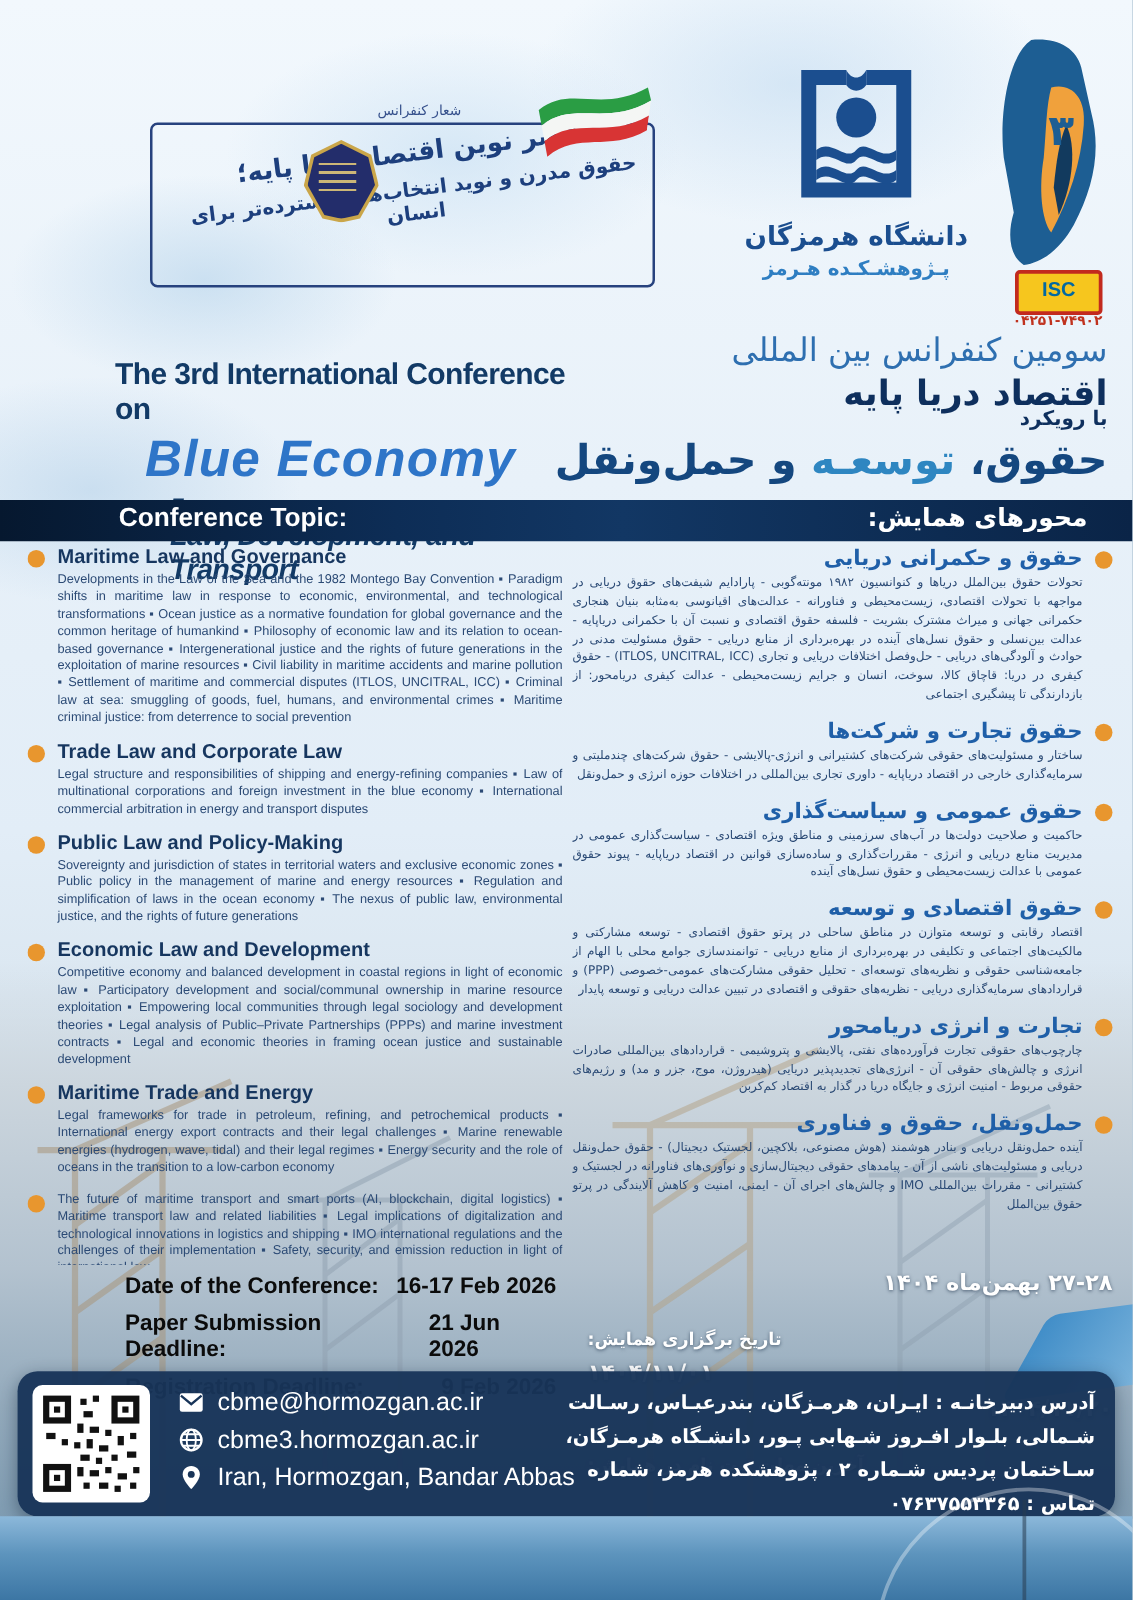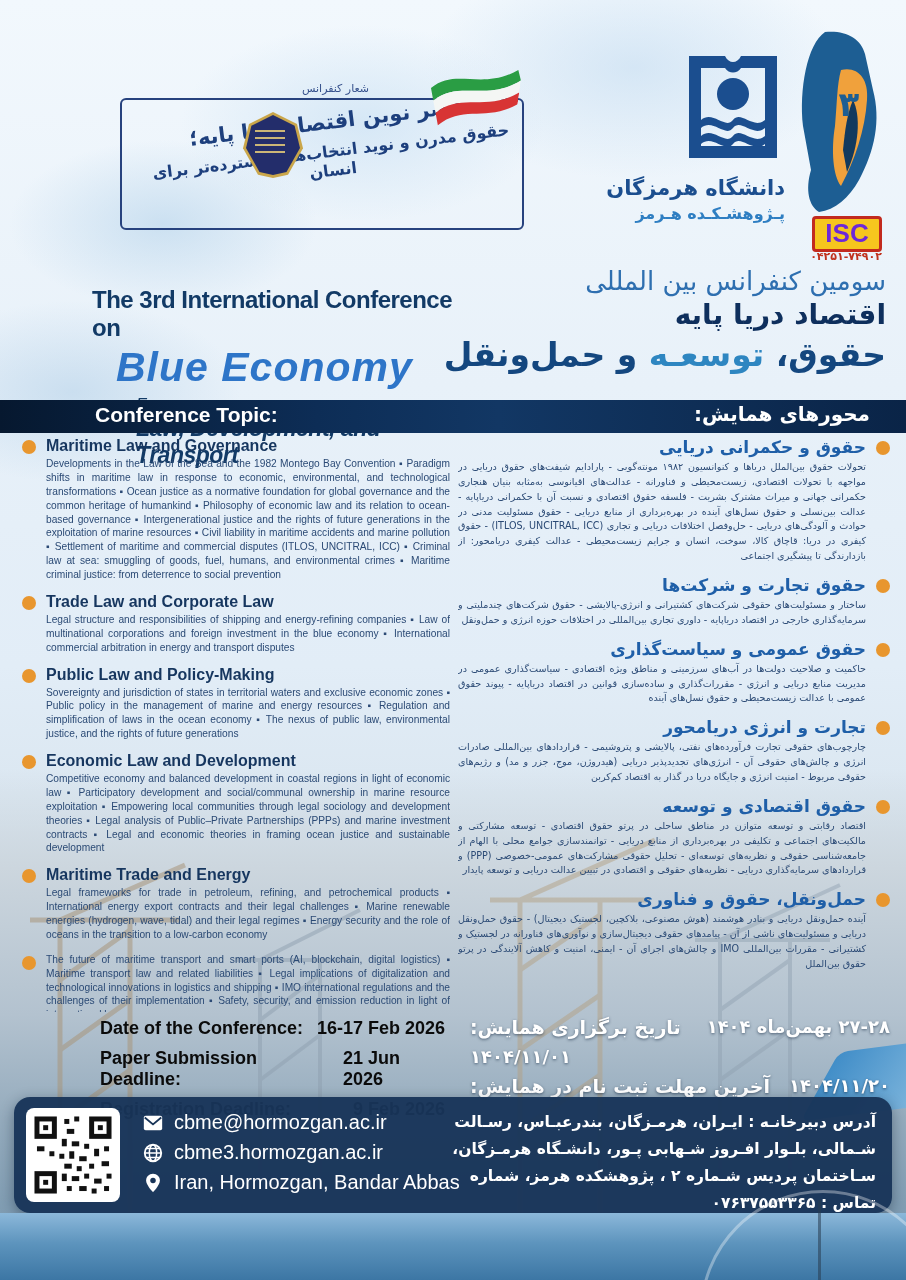--- a/index.html
+++ b/index.html
@@ -35,28 +35,28 @@
   .callig-1{font-size:21px;letter-spacing:1px;}
   .callig-2{font-size:16px;margin-top:8px;}
   .emblem{left:243px;top:112px;width:60px;height:66px;background:#caa64a;
     clip-path:polygon(50% 0,90% 18%,100% 55%,75% 95%,50% 100%,25% 95%,0 55%,10% 18%);}
   .emblem-inner{position:absolute;left:3px;top:3px;width:54px;height:60px;background:#232d6b;
     clip-path:polygon(50% 0,90% 18%,100% 55%,75% 95%,50% 100%,25% 95%,0 55%,10% 18%);}
   .emblem-lines{position:absolute;left:12px;top:18px;width:30px;height:26px;
     background:repeating-linear-gradient(180deg,rgba(222,197,120,.9) 0 2px,transparent 2px 7px);}
   svg.flag{left:428px;top:58px;width:90px;height:80px;transform:rotate(8deg);}
 
-  .uni-block{left:585px;top:48px;width:200px;text-align:right;}
+  .uni-block{left:585px;top:48px;width:200px;text-align:center;}
   svg.uni-logo{width:104px;height:118px;}
   .uni-name{font-size:21px;font-weight:bold;color:#1b4e8f;margin-top:6px;}
   .inst-name{font-size:16px;font-weight:bold;color:#2e7ec2;margin-top:4px;letter-spacing:1px;}
 
   svg.prov-logo{left:795px;top:30px;width:92px;height:185px;}
   .isc-badge{left:812px;top:216px;width:64px;height:30px;background:#f6c61e;border:3px solid #c22a1e;
-    border-radius:4px;text-align:center;font-weight:bold;font-size:26px;color:#6d28d9;line-height:28px;}
+    border-radius:4px;text-align:center;font-weight:bold;font-size:16px;color:#0369a1;line-height:28px;}
   .isc-code{left:796px;top:250px;width:100px;text-align:center;font-size:11px;font-weight:bold;color:#c0321e;}
 
   
   .en-title{left:92px;top:286px;width:380px;color:#123a66;}
   .en-t1{font-size:24px;font-weight:bold;letter-spacing:-.5px;}
   .en-t2{font-size:41px;font-weight:bold;font-style:italic;color:#2e75c8;margin:2px 0 4px 24px;letter-spacing:1px;}
   .en-t3{font-size:17px;font-style:italic;margin-left:44px;}
   .en-t4{font-size:23px;font-weight:bold;font-style:italic;margin-left:44px;letter-spacing:-.5px;}
 
   .fa-title{left:440px;top:266px;width:446px;text-align:right;}
@@ -88,29 +88,29 @@
   .t-body-fa{font-size:9.6px;line-height:1.55;color:#2b4a75;text-align:justify;}
 
   
   .dates-en{left:100px;top:1018px;width:345px;color:#0b0b0b;}
   .dates-en .row{display:flex;justify-content:space-between;margin-bottom:9px;font-weight:bold;}
   .dates-en .lbl{font-size:18px;}
   .dates-en .val{font-size:18px;}
   .dates-fa{left:470px;top:1016px;width:420px;color:#fff;}
   .dates-fa .row{display:flex;flex-direction:row-reverse;justify-content:space-between;
     margin-bottom:8px;font-weight:bold;text-shadow:0 1px 3px rgba(10,30,55,.6);}
-  .dates-fa .lbl{font-size:19px;}
+  .dates-fa .lbl{font-size:14px;margin-top:48px;}
   .dates-fa .val{font-size:18px;}
 
   
   .contact-panel{left:14px;top:1097px;width:878px;height:116px;background:rgba(24,52,88,.96);
     border-radius:16px;box-shadow:0 4px 14px rgba(10,25,45,.4);}
   .qr{position:absolute;left:12px;top:11px;width:94px;height:94px;background:#fff;border-radius:8px;padding:6px;box-sizing:border-box;}
   .contact-lines{position:absolute;left:128px;top:14px;color:#fff;}
-  .c-row{display:flex;align-items:flex-end;gap:10px;margin-bottom:7px;font-size:20px;}
+  .c-row{display:flex;align-items:flex-start;gap:10px;margin-bottom:7px;font-size:20px;}
   .c-ic{width:22px;height:22px;flex:0 0 22px;}
   .address-fa{position:absolute;right:16px;top:12px;width:450px;color:#fff;font-size:15.5px;
     line-height:1.75;text-align:right;font-weight:bold;}
 </style>
 </head>
 <body>
 
 <div class="poster">
 
   <div class="abs map-texture"></div>
@@ -175,20 +175,21 @@
   <div class="abs en-title">
     <div class="en-t1">The 3rd International Conference on</div>
     <div class="en-t2">Blue Economy</div>
     <div class="en-t3">Focus on</div>
     <div class="en-t4">Law, Development, and Transport</div>
   </div>
 
   <div class="abs fa-title fa">
     <div class="fa-t1">سومین کنفرانس بین المللی</div>
     <div class="fa-t2">اقتصاد دریا پایه</div>
+    <div class="fa-t3">با رویکرد</div>
     <div class="fa-t4"><span class="p1">حقوق، </span><span class="p2">توسعـه </span><span class="p3">و حمل‌ونقل</span></div>
   </div>
 
   <div class="abs band"></div>
   <div class="abs band-en">Conference Topic:</div>
   <div class="abs band-fa fa">محورهای همایش:</div>
 
   <div class="abs col col-en">
     <div class="topic">
         <span class="bullet"></span>
@@ -232,27 +233,27 @@
       <div class="t-title-fa">حقوق تجارت و شرکت‌ها</div>
       <div class="t-body-fa">ساختار و مسئولیت‌های حقوقی شرکت‌های کشتیرانی و انرژی-پالایشی - حقوق شرکت‌های چندملیتی و سرمایه‌گذاری خارجی در اقتصاد دریاپایه - داوری تجاری بین‌المللی در اختلافات حوزه انرژی و حمل‌ونقل</div>
       </div>
     <div class="topic">
         <span class="bullet"></span>
       <div class="t-title-fa">حقوق عمومی و سیاست‌گذاری</div>
       <div class="t-body-fa">حاکمیت و صلاحیت دولت‌ها در آب‌های سرزمینی و مناطق ویژه اقتصادی - سیاست‌گذاری عمومی در مدیریت منابع دریایی و انرژی - مقررات‌گذاری و ساده‌سازی قوانین در اقتصاد دریاپایه - پیوند حقوق عمومی با عدالت زیست‌محیطی و حقوق نسل‌های آینده</div>
       </div>
     <div class="topic">
         <span class="bullet"></span>
+      <div class="t-title-fa">حقوق اقتصادی و توسعه</div>
+      <div class="t-body-fa">اقتصاد رقابتی و توسعه متوازن در مناطق ساحلی در پرتو حقوق اقتصادی - توسعه مشارکتی و مالکیت‌های اجتماعی و تکلیفی در بهره‌برداری از منابع دریایی - توانمندسازی جوامع محلی با الهام از جامعه‌شناسی حقوقی و نظریه‌های توسعه‌ای - تحلیل حقوقی مشارکت‌های عمومی-خصوصی (PPP) و قراردادهای سرمایه‌گذاری دریایی - نظریه‌های حقوقی و اقتصادی در تبیین عدالت دریایی و توسعه پایدار</div>
+      </div>
+    <div class="topic">
+        <span class="bullet"></span>
       <div class="t-title-fa">تجارت و انرژی دریامحور</div>
       <div class="t-body-fa">چارچوب‌های حقوقی تجارت فرآورده‌های نفتی، پالایشی و پتروشیمی - قراردادهای بین‌المللی صادرات انرژی و چالش‌های حقوقی آن - انرژی‌های تجدیدپذیر دریایی (هیدروژن، موج، جزر و مد) و رژیم‌های حقوقی مربوط - امنیت انرژی و جایگاه دریا در گذار به اقتصاد کم‌کربن</div>
-      </div>
-    <div class="topic">
-        <span class="bullet"></span>
-      <div class="t-title-fa">حقوق اقتصادی و توسعه</div>
-      <div class="t-body-fa">اقتصاد رقابتی و توسعه متوازن در مناطق ساحلی در پرتو حقوق اقتصادی - توسعه مشارکتی و مالکیت‌های اجتماعی و تکلیفی در بهره‌برداری از منابع دریایی - توانمندسازی جوامع محلی با الهام از جامعه‌شناسی حقوقی و نظریه‌های توسعه‌ای - تحلیل حقوقی مشارکت‌های عمومی-خصوصی (PPP) و قراردادهای سرمایه‌گذاری دریایی - نظریه‌های حقوقی و اقتصادی در تبیین عدالت دریایی و توسعه پایدار</div>
       </div>
     <div class="topic">
         <span class="bullet"></span>
       <div class="t-title-fa">حمل‌ونقل، حقوق و فناوری</div>
       <div class="t-body-fa">آینده حمل‌ونقل دریایی و بنادر هوشمند (هوش مصنوعی، بلاکچین، لجستیک دیجیتال) - حقوق حمل‌ونقل دریایی و مسئولیت‌های ناشی از آن - پیامدهای حقوقی دیجیتال‌سازی و نوآوری‌های فناورانه در لجستیک و کشتیرانی - مقررات بین‌المللی IMO و چالش‌های اجرای آن - ایمنی، امنیت و کاهش آلایندگی در پرتو حقوق بین‌الملل</div>
       </div>
   </div>
 
   <div class="abs swoosh"></div>
   <div class="abs dates-en">

